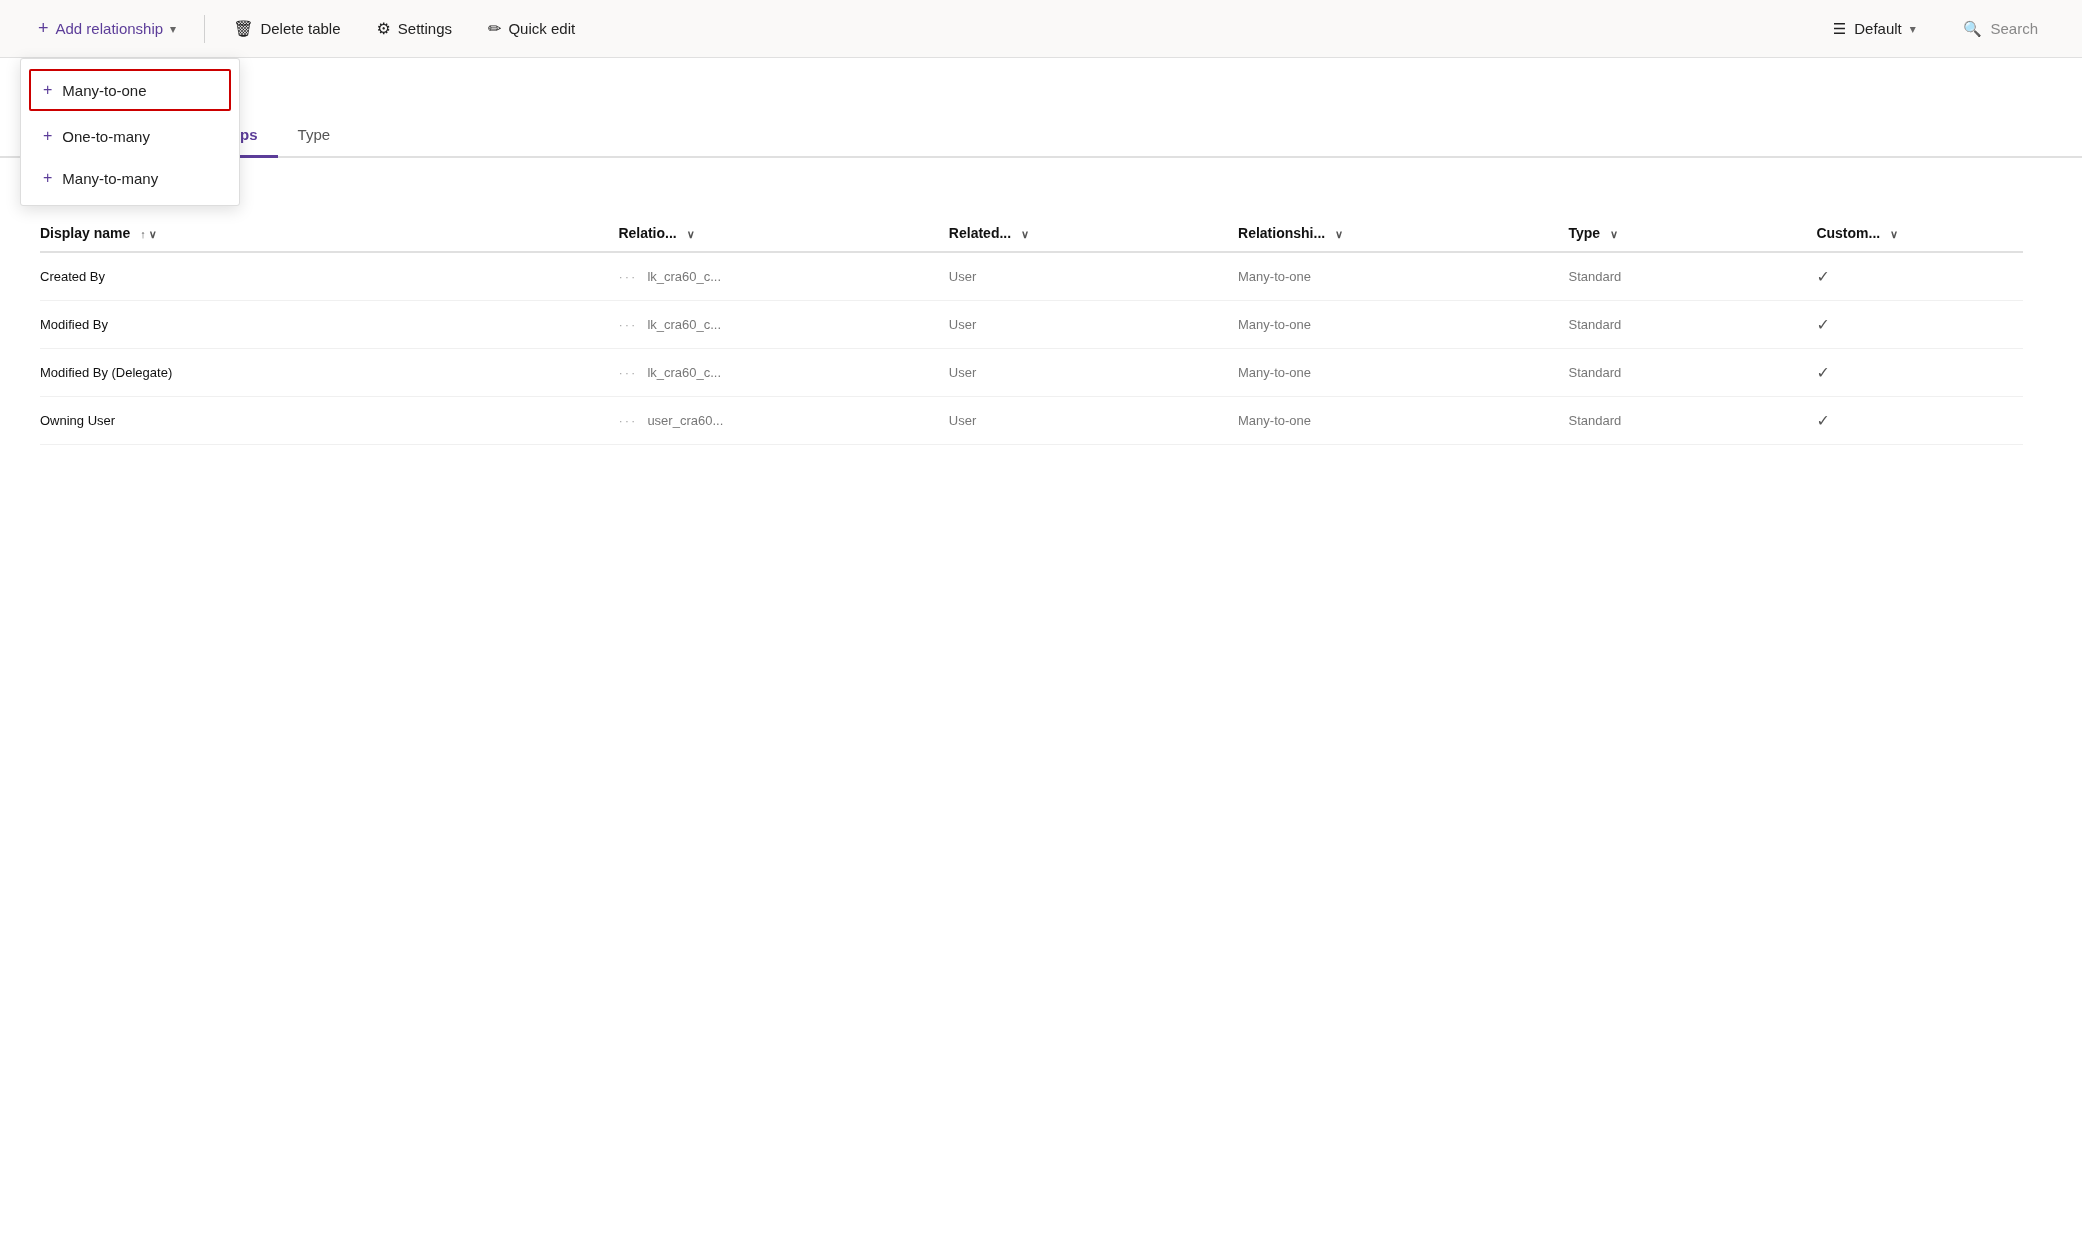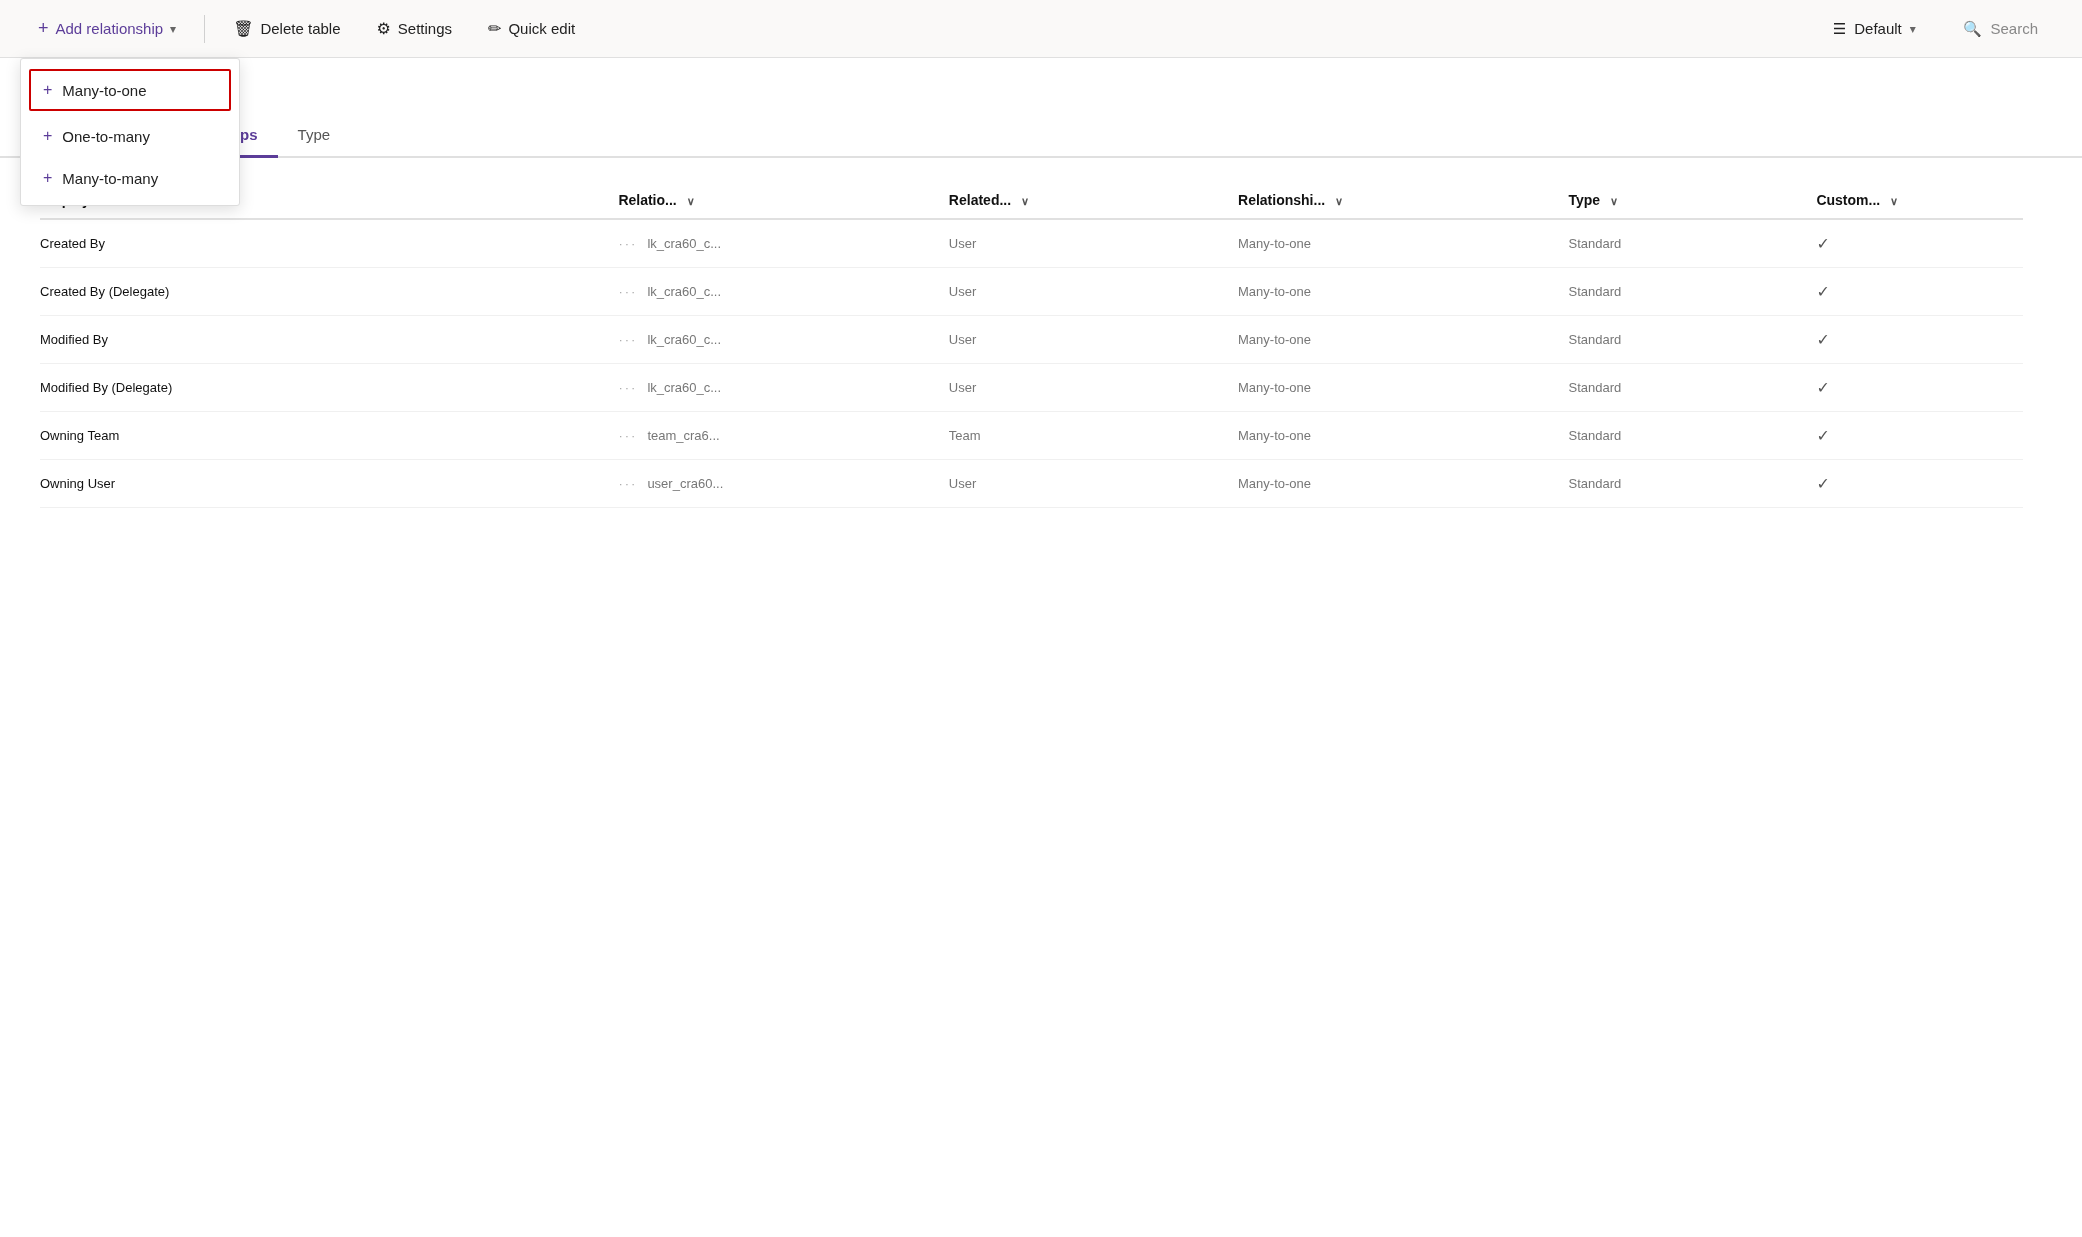--- a/index.html
+++ b/index.html
@@ -104,21 +104,21 @@
       border-bottom: 3px solid transparent;
       margin-bottom: -2px;
     }
     .tab.active {
       color: #5c3d99;
       border-bottom: 3px solid #5c3d99;
       font-weight: 600;
     }
 
     
-    .table-container { padding: 24px 59px 0 40px; }
+    .table-container { padding: 24px 59px 0 40px; margin-top: 33px; }
     table { width: 100%; border-collapse: collapse; }
     thead tr { border-bottom: 2px solid #e0e0e0; }
     th {
       text-align: left;
       font-weight: 700;
       font-size: 14px;
       color: #111;
       padding: 10px 12px 10px 0;
       white-space: nowrap;
       cursor: pointer;
@@ -249,60 +249,40 @@
       <td class="col-displayname">Created By</td>
       <td class="col-relation muted">
         <span style="margin-right:10px; color:#aaa; letter-spacing:2px;">···</span>lk_cra60_c...
       </td>
       <td class="col-related muted">User</td>
       <td class="col-relationship muted">Many-to-one</td>
       <td class="col-type muted">Standard</td>
       <td class="col-custom checkmark">✓</td>
     </tr>
         <tr>
-      <td class="col-displayname">Created By (Delegate)</td>
-      <td class="col-relation muted">
-        <span style="margin-right:10px; color:#aaa; letter-spacing:2px;">···</span>lk_cra60_c...
-      </td>
-      <td class="col-related muted">User</td>
-      <td class="col-relationship muted">Many-to-one</td>
-      <td class="col-type muted">Standard</td>
-      <td class="col-custom checkmark">✓</td>
-    </tr>
-        <tr>
       <td class="col-displayname">Modified By</td>
       <td class="col-relation muted">
         <span style="margin-right:10px; color:#aaa; letter-spacing:2px;">···</span>lk_cra60_c...
       </td>
       <td class="col-related muted">User</td>
       <td class="col-relationship muted">Many-to-one</td>
       <td class="col-type muted">Standard</td>
       <td class="col-custom checkmark">✓</td>
     </tr>
         <tr>
       <td class="col-displayname">Modified By (Delegate)</td>
       <td class="col-relation muted">
         <span style="margin-right:10px; color:#aaa; letter-spacing:2px;">···</span>lk_cra60_c...
       </td>
       <td class="col-related muted">User</td>
       <td class="col-relationship muted">Many-to-one</td>
       <td class="col-type muted">Standard</td>
       <td class="col-custom checkmark">✓</td>
     </tr>
         <tr>
-      <td class="col-displayname">Owning Team</td>
-      <td class="col-relation muted">
-        <span style="margin-right:10px; color:#aaa; letter-spacing:2px;">···</span>team_cra6...
-      </td>
-      <td class="col-related muted">Team</td>
-      <td class="col-relationship muted">Many-to-one</td>
-      <td class="col-type muted">Standard</td>
-      <td class="col-custom checkmark">✓</td>
-    </tr>
-        <tr>
       <td class="col-displayname">Owning User</td>
       <td class="col-relation muted">
         <span style="margin-right:10px; color:#aaa; letter-spacing:2px;">···</span>user_cra60...
       </td>
       <td class="col-related muted">User</td>
       <td class="col-relationship muted">Many-to-one</td>
       <td class="col-type muted">Standard</td>
       <td class="col-custom checkmark">✓</td>
     </tr>
       </tbody>

